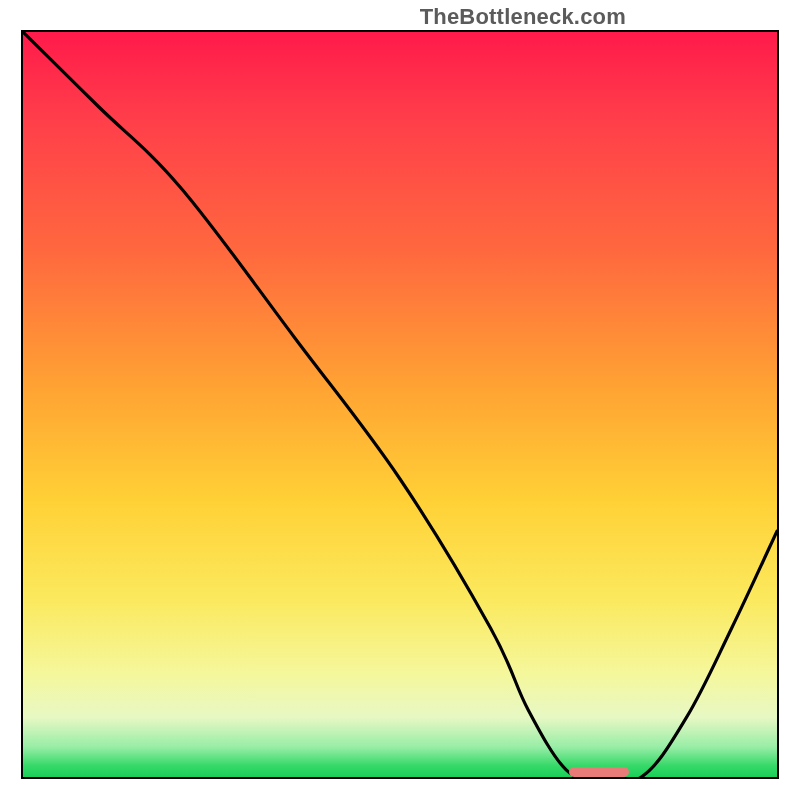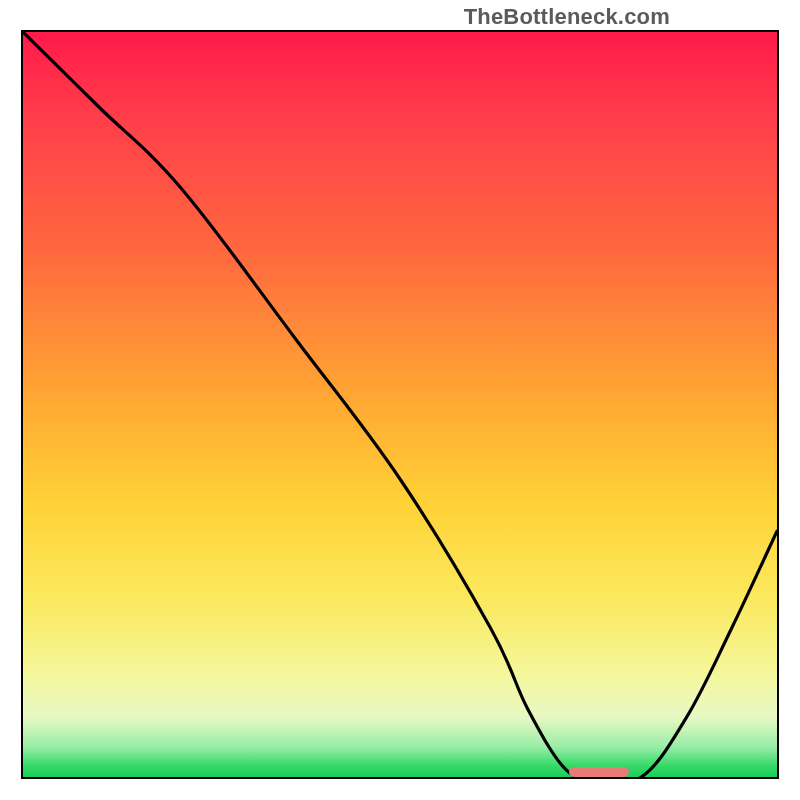--- a/index.html
+++ b/index.html
@@ -8,21 +8,20 @@
     width: 800px;
     height: 800px;
     background: #ffffff;
     font-family: Arial, Helvetica, sans-serif;
     overflow: hidden;
   }
   .stage {
     position: relative;
     width: 636px;
     height: 800px;
-    padding-left: 44px;
   }
   .watermark {
     position: absolute;
     top: 4px;
     right: 10px;
     font-size: 22px;
     font-weight: 600;
     color: #5b5b5b;
     letter-spacing: 0.2px;
     user-select: none;

